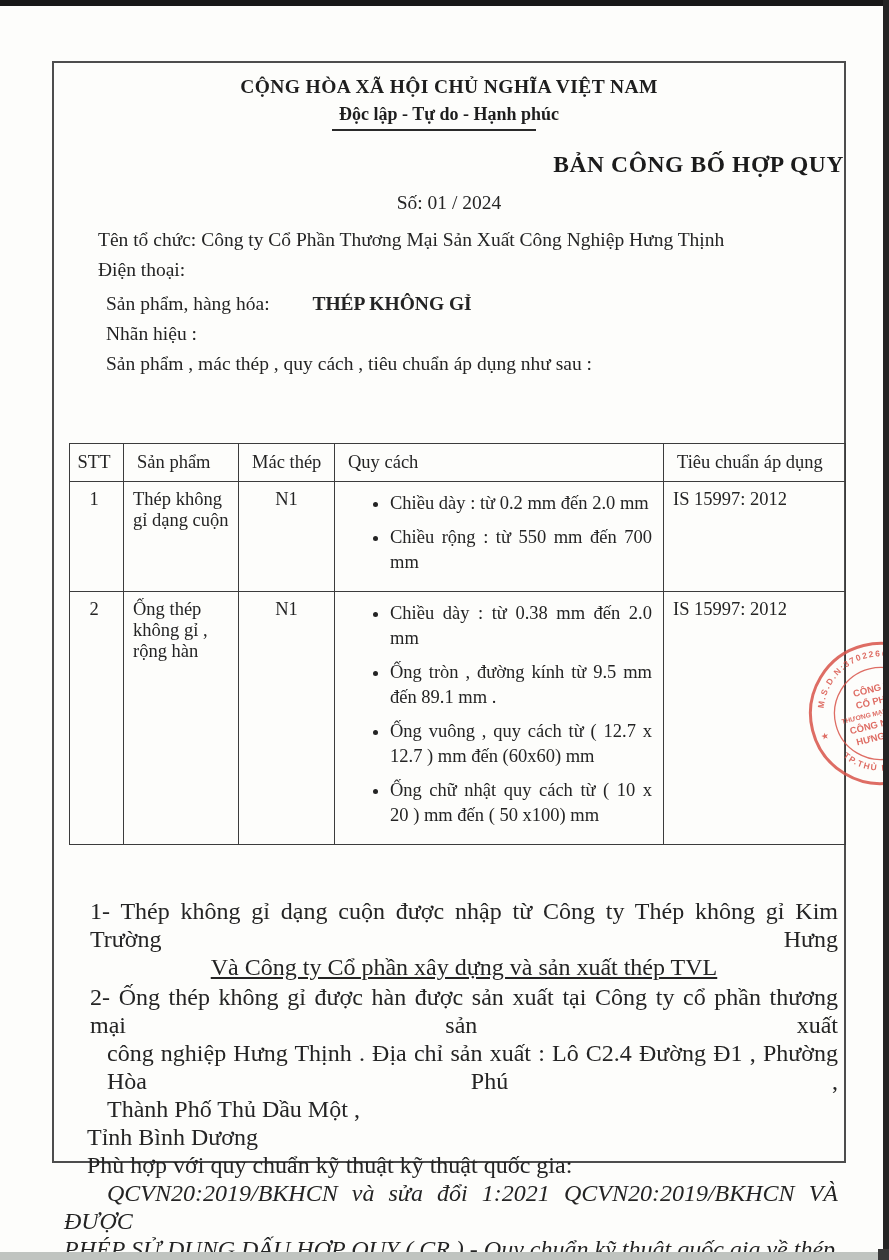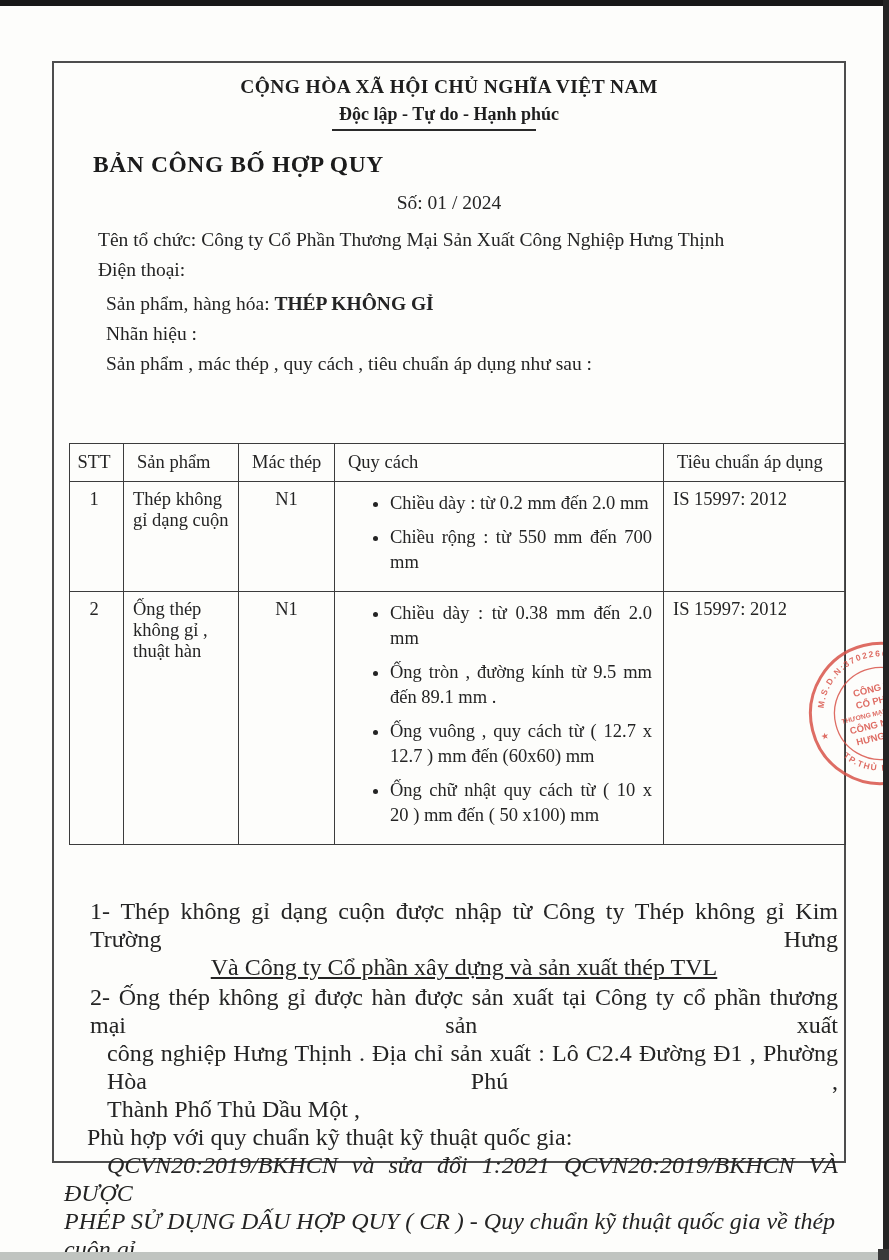--- a/index.html
+++ b/index.html
@@ -21,30 +21,30 @@
     border:2px solid #4d4d4d;z-index:1;
   }
   .abs{position:absolute;}
 
   .national-title{top:13px;left:0;width:100%;text-align:center;
     font-weight:bold;font-size:19.5px;letter-spacing:.4px;color:#1e1e1e;}
   .motto{top:41px;left:0;width:100%;text-align:center;
     font-weight:bold;font-size:18px;color:#1e1e1e;}
   .motto-underline{top:66px;left:278px;width:204px;height:0;
     border-bottom:2px solid #2a2a2a;}
-  .doc-title{top:88px;left:0;width:100%;text-align:left;
-    font-weight:bold;font-size:23.5px;letter-spacing:.6px;color:#1b1b1b;margin-left:39px;}
+  .doc-title{top:88px;left:0;width:100%;text-align:right;
+    font-weight:bold;font-size:23.5px;letter-spacing:.6px;color:#1b1b1b;}
   .doc-number{top:129px;left:0;width:100%;text-align:center;font-size:19.5px;}
 
   .info-block{top:162px;left:44px;width:744px;font-size:19.5px;line-height:30px;}
   .info-block p{margin:0;}
   .indent8{margin-left:8px !important;}
   .gap4{margin-top:4px !important;}
   .jline{display:block;text-align:justify;text-align-last:justify;}
-  .bold{font-weight:bold;}
+  .bold{font-weight:bold;margin-left:38px;}
 
   table.spec{
     position:absolute;top:380px;left:15px;width:776px;
     border-collapse:collapse;table-layout:fixed;
     font-size:18.5px;color:#242424;
   }
   table.spec th,table.spec td{
     border:1.6px solid #3c3c3c;vertical-align:top;
     padding:7px 9px;font-weight:normal;text-align:left;
   }
@@ -125,21 +125,21 @@
       <td>
         <ul class="spec-list">
           <li>Chiều dày : từ 0.2 mm đến 2.0 mm</li>
           <li>Chiều rộng : từ 550 mm đến 700 mm</li>
         </ul>
       </td>
       <td>IS 15997: 2012</td>
     </tr>
     <tr class="r-2">
       <td class="td-stt">2</td>
-      <td class="td-product">Ống thép không gỉ , thuật hàn</td>
+      <td class="td-product">Ống thép không gỉ , rộng hàn</td>
       <td class="td-grade">N1</td>
       <td>
         <ul class="spec-list">
           <li>Chiều dày : từ 0.38 mm đến 2.0 mm</li>
           <li>Ống tròn , đường kính từ 9.5 mm đến 89.1 mm .</li>
           <li>Ống vuông , quy cách từ ( 12.7 x 12.7 ) mm đến (60x60) mm</li>
           <li>Ống chữ nhật quy cách từ ( 10 x 20 ) mm đến ( 50 x100) mm</li>
         </ul>
       </td>
       <td>IS 15997: 2012</td>
@@ -150,20 +150,21 @@
   <div class="abs notes">
     <p class="note1">
         <span class="jline">1-  Thép không gỉ dạng cuộn được nhập từ Công ty Thép không gỉ Kim Trường Hưng</span>
         <span class="l2">Và Công ty Cổ phần xây dựng và sản xuất thép TVL</span>
       </p>
     <p class="note2">
         <span class="l1">2-  Ống thép không gỉ được hàn được sản xuất tại Công ty cổ phần thương mại sản xuất</span>
         <span class="l2">công nghiệp Hưng Thịnh . Địa chỉ sản xuất : Lô C2.4 Đường Đ1 , Phường Hòa Phú ,</span>
         <span class="l3">Thành Phố Thủ Dầu Một ,</span>
       </p>
+    <p class="province">Tỉnh Bình Dương</p>
     <p class="conformity">Phù hợp với quy chuẩn kỹ thuật kỹ thuật quốc gia:</p>
     <p class="regulation">
         <span class="l1">QCVN20:2019/BKHCN và sửa đổi 1:2021 QCVN20:2019/BKHCN VÀ ĐƯỢC</span>
         <span class="l2">PHÉP SỬ DỤNG DẤU HỢP QUY ( CR ) -  Quy chuẩn kỹ thuật quốc gia về thép cuộn gỉ</span>
       </p>
   </div>
 
 </div>
 
 <div class="stamp-wrap">

